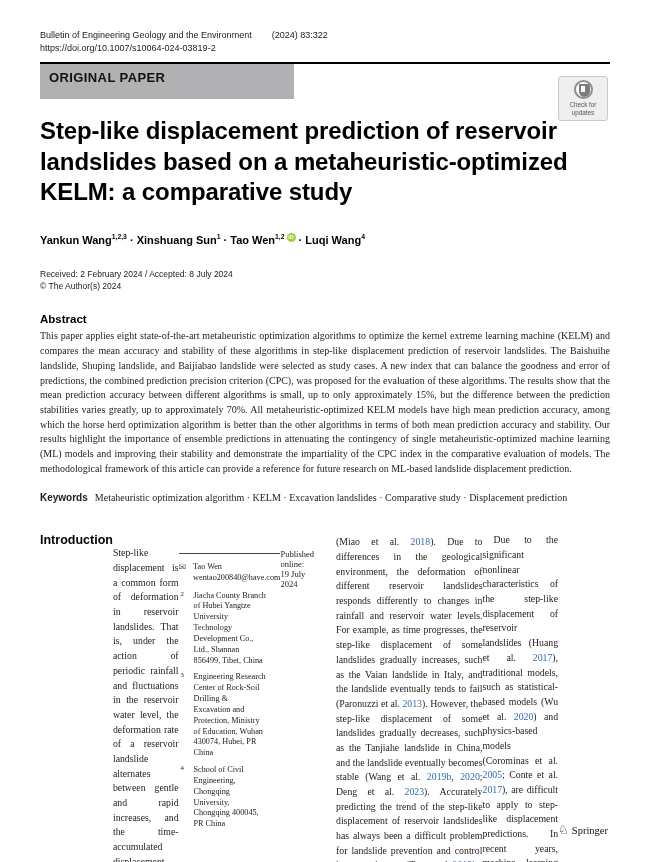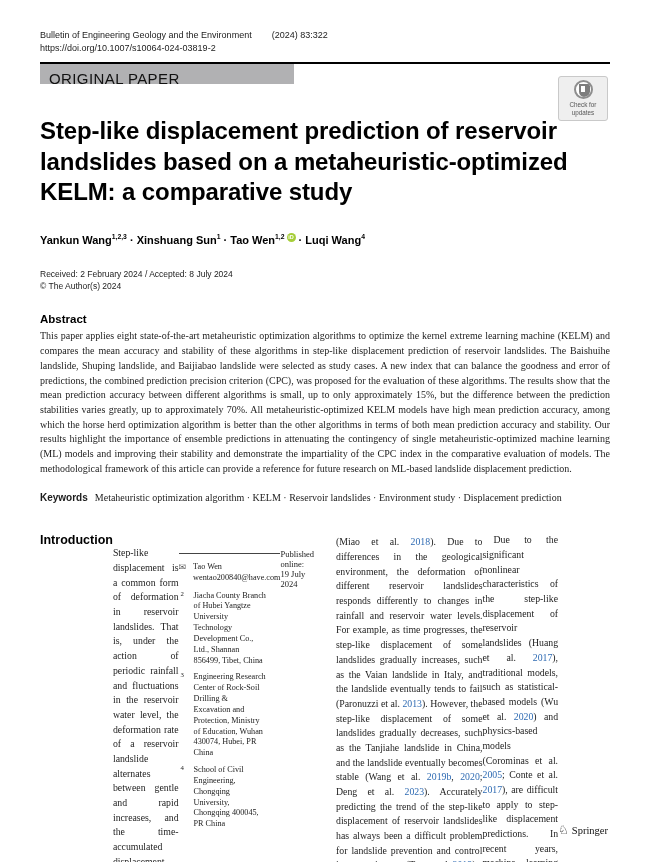--- a/index.html
+++ b/index.html
@@ -17,22 +17,22 @@
     font-family:"Liberation Serif",serif;color:var(--ink);
     overflow:hidden;position:relative;
   }
   
   .jline{font-family:"Liberation Sans",sans-serif;font-size:9px;color:#222;}
   .volpage{margin-left:20px;}
   .doi{font-family:"Liberation Sans",sans-serif;font-size:9px;color:#222;margin-top:3px;}
   .rule{border-top:2px solid #000;margin-top:9px;}
   .banner-row{position:relative;height:24px;}
   .banner{
-    width:254px;height:20px;background:var(--banner);
-    font-family:"Liberation Sans",sans-serif;font-weight:normal;font-size:15px;
+    width:254px;height:35px;background:var(--banner);
+    font-family:"Liberation Sans",sans-serif;font-weight:bold;font-size:13px;
     letter-spacing:.4px;color:#111;padding:6px 0 0 9px;
   }
   .check-badge{
     position:absolute;right:2px;top:12px;width:50px;height:45px;
     background:#efefef;border:1px solid #c9c9c9;border-radius:3px;
     display:flex;flex-direction:column;align-items:center;padding-top:3px;
   }
   .cm-circle{width:19px;height:19px;border-radius:50%;background:#fff;border:2px solid #8e8e8e;position:relative;overflow:hidden;}
   .cm-inner{position:absolute;left:3px;top:2px;width:11px;height:13px;background:#7d7d7d;border-radius:0 0 6px 6px;}
   .cm-inner:after{content:"";position:absolute;left:2px;top:2px;width:4px;height:6px;background:#fff;}
@@ -109,21 +109,21 @@
 
   <div class="dates">
     <div>Received: 2 February 2024 / Accepted: 8 July 2024</div>
     <div>© The Author(s) 2024</div>
   </div>
 
   <div class="abs-head">Abstract</div>
   <p class="abs-text">This paper applies eight state-of-the-art metaheuristic optimization algorithms to optimize the kernel extreme learning machine (KELM) and compares the mean accuracy and stability of these algorithms in step-like displacement prediction of reservoir landslides. The Baishuihe landslide, Shuping landslide, and Baijiabao landslide were selected as study cases. A new index that can balance the goodness and error of predictions, the combined prediction precision criterion (CPC), was proposed for the evaluation of these algorithms. The results show that the mean prediction accuracy between different algorithms is small, up to only approximately 15%, but the difference between the prediction stabilities varies greatly, up to approximately 70%. All metaheuristic-optimized KELM models have high mean prediction accuracy, among which the horse herd optimization algorithm is better than the other algorithms in terms of both mean prediction accuracy and stability. Our results highlight the importance of ensemble predictions in attenuating the contingency of single metaheuristic-optimized machine learning (ML) models and improving their stability and demonstrate the impartiality of the CPC index in the comparative evaluation of models. The methodological framework of this article can provide a reference for future research on ML-based landslide displacement prediction.</p>
 
   <div class="kw">
-    <span class="kwlabel">Keywords</span><span>Metaheuristic optimization algorithm · KELM · Reservoir landslides · Environment study · Displacement prediction</span>
+    <span class="kwlabel">Keywords</span><span>Metaheuristic optimization algorithm · KELM · Excavation landslides · Comparative study · Displacement prediction</span>
   </div>
 
   <div class="main">
 
     <div class="col">
       <h2 class="sec-head">Introduction</h2>
       <p class="body-p">Step-like displacement is a common form of deformation in reservoir landslides. That is, under the action of periodic rainfall and fluctuations in the reservoir water level, the deformation rate of a reservoir landslide alternates between gentle and rapid increases, and the time-accumulated displacement curve shows a growth form similar to a step</p>
 
       <div class="footblock">
         <div class="footrule"></div>

